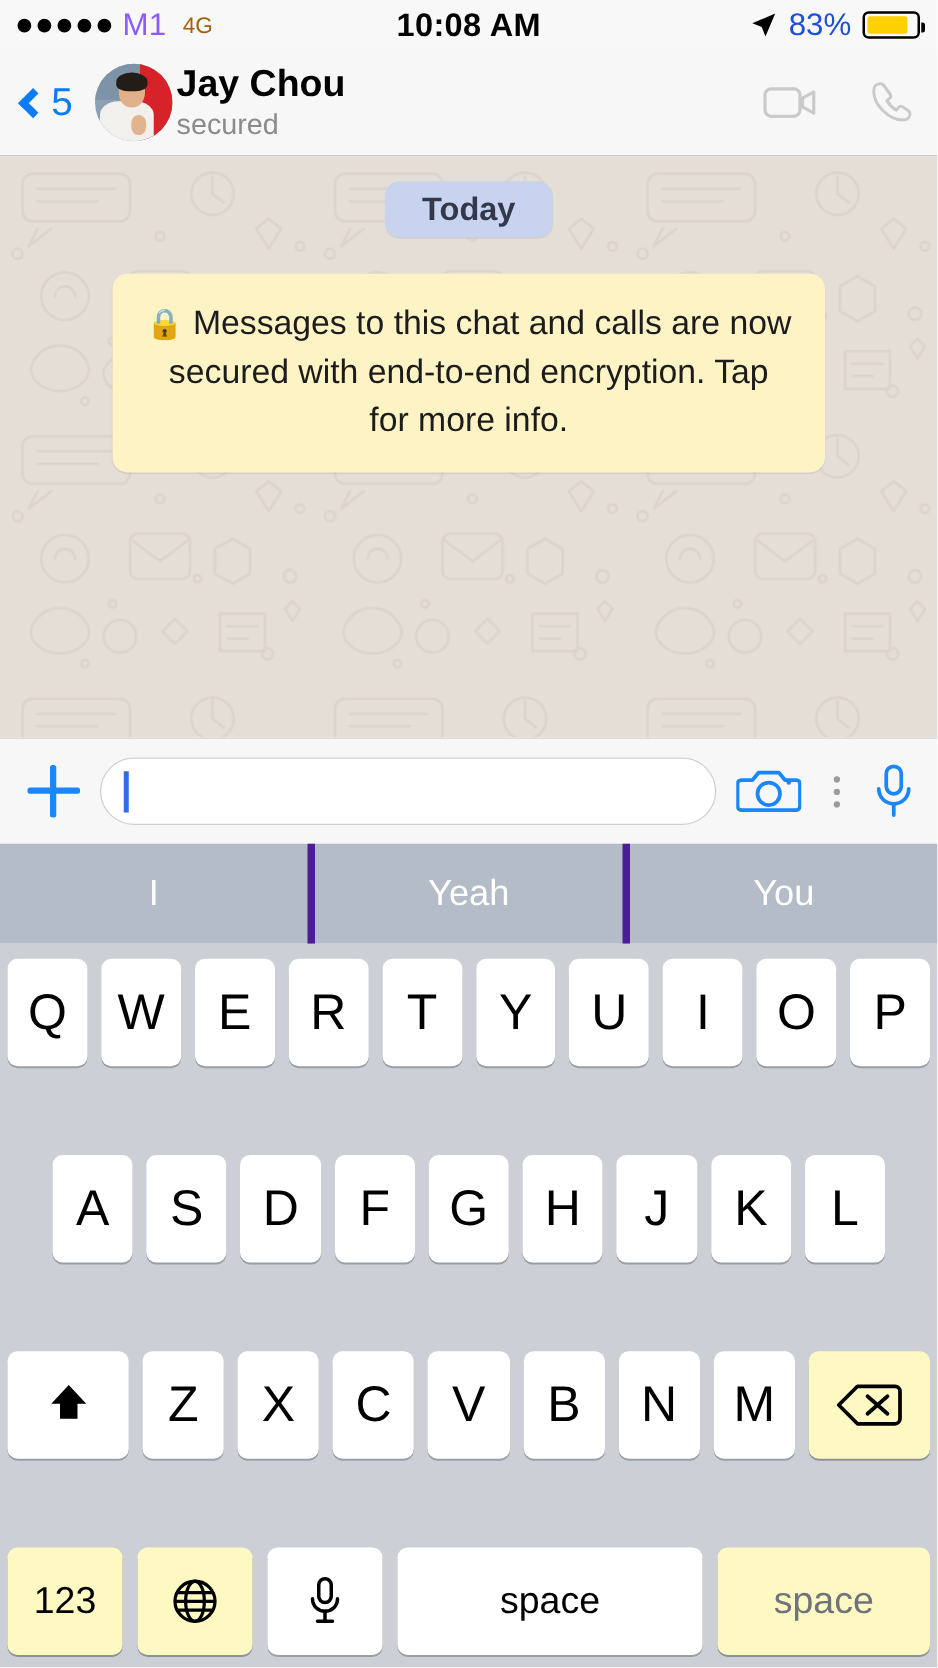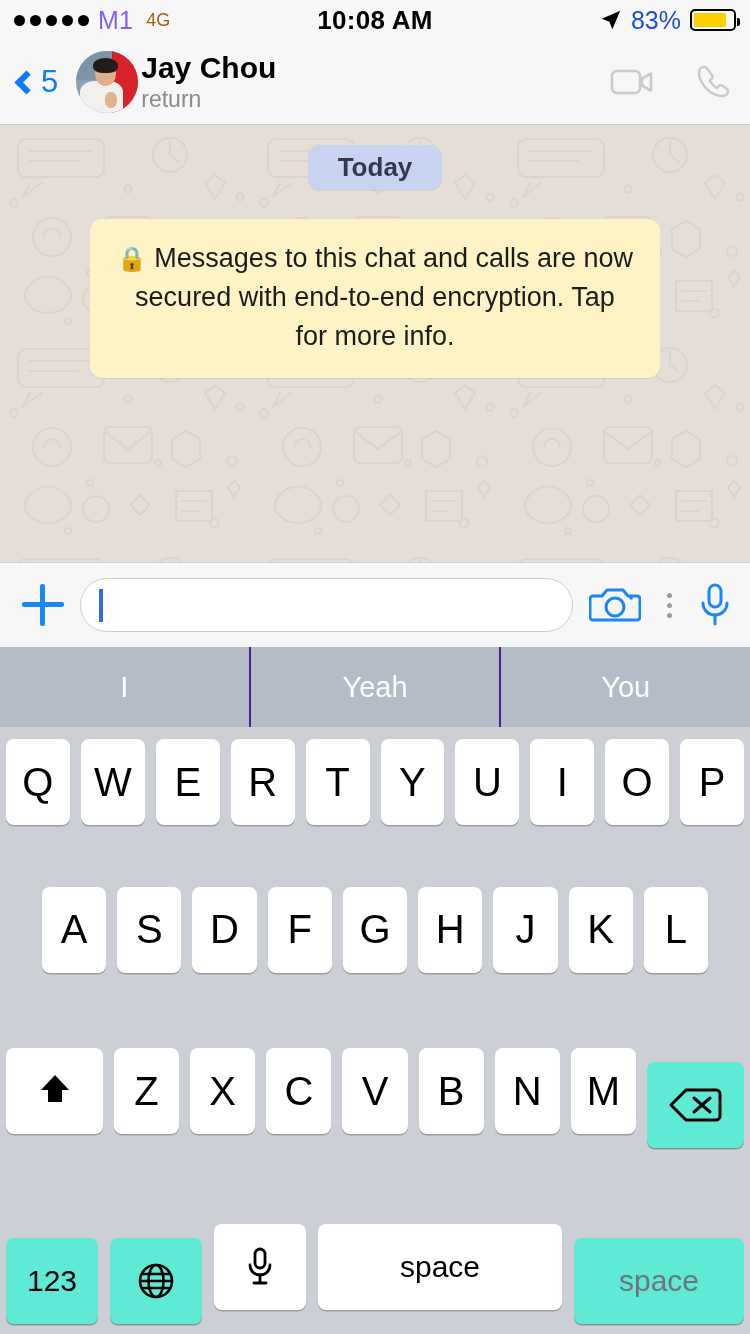--- a/index.html
+++ b/index.html
@@ -136,41 +136,41 @@
     flex: 0 0 80px; height: 80px;
     background: #b4bdc7;
     display: flex; align-items: center;
   }
   .sug {
     flex: 1 1 0; text-align: center;
     font-size: 29px; color: #ffffff;
     height: 100%; display: flex; align-items: center; justify-content: center;
     cursor: pointer;
   }
-  .sug + .sug { border-left: 2px solid #4c1d95; }
+  .sug + .sug { border-left: 6px solid #4c1d95; }
 
   
   .keyboard {
     flex: 1 0 auto; background: #ccd0d6;
     padding: 12px 0 10px; display: flex; flex-direction: column;
     justify-content: space-between;
   }
   .krow { display: flex; justify-content: center; align-items: center; gap: 11px; padding: 0 6px; }
   .krow.r2 { padding: 0 42px; }
   .krow.r3 { padding: 0 6px; }
   .krow.r4 { padding: 0 6px; gap: 12px; }
   .key {
     background: #ffffff; border-radius: 8px;
     box-shadow: 0 1.5px 0 rgba(136,140,148,.75);
     height: 86px; flex: 1 1 0;
     display: flex; align-items: center; justify-content: center;
     font-size: 40px; color: #000; cursor: pointer;
     user-select: none;
   }
-  .key.gray { background: #5eead4; box-shadow: 0 1.5px 0 rgba(125,130,139,.8); margin-top: 28px; }
+  .key.gray { background: #fef9c3; box-shadow: 0 1.5px 0 rgba(125,130,139,.8); }
   .key.wide { flex: 0 0 97px; }
   .key.space { flex: 1 1 auto; font-size: 30px; }
   .key.num { flex: 0 0 92px; font-size: 30px; }
   .key.globe { flex: 0 0 92px; }
   .key.mic { flex: 0 0 92px; }
   .key.ret { flex: 0 0 170px; font-size: 30px; color: #6f747c; }
   .krow.r4 .key { height: 86px; }
 </style>
 </head>
 <body>
@@ -209,21 +209,21 @@
     <div class="avatar">
       <div class="av-sky"></div>
         <div class="av-red"></div>
       <div class="av-shirt"></div>
         <div class="av-head"></div>
       <div class="av-hair"></div>
         <div class="av-hand"></div>
     </div>
     <div class="names">
       <span class="cname">Jay Chou</span>
-      <span class="cstatus">return</span>
+      <span class="cstatus">secured</span>
     </div>
     <div class="hdr-actions">
       <svg class="ic-dis" width="46" height="32" viewBox="0 0 46 32">
         <rect x="2" y="5" width="28" height="22" rx="5" fill="none" stroke="#6d6d6d" stroke-width="2.6"></rect>
         <path d="M32 12.5 41 7.5v17l-9-5z" fill="none" stroke="#6d6d6d" stroke-width="2.6" stroke-linejoin="round"></path>
       </svg>
       <svg class="ic-dis" width="38" height="38" viewBox="0 0 38 38">
         <path d="M10 4c-3 0-5 2.5-5 5.5C5 21 17 33 28.5 33c3 0 5.5-2 5.5-5 0-1-.4-1.7-1.2-2.3l-4.6-3.2c-1.2-.8-2.6-.5-3.5.6l-1.6 2c-3-1.7-5.8-4.5-7.6-7.6l2-1.6c1.1-.9 1.4-2.3.6-3.5L12.9 5.2C12.3 4.4 11.4 4 10.4 4z" fill="none" stroke="#6d6d6d" stroke-width="2.4" stroke-linejoin="round"></path>
       </svg>
     </div>

